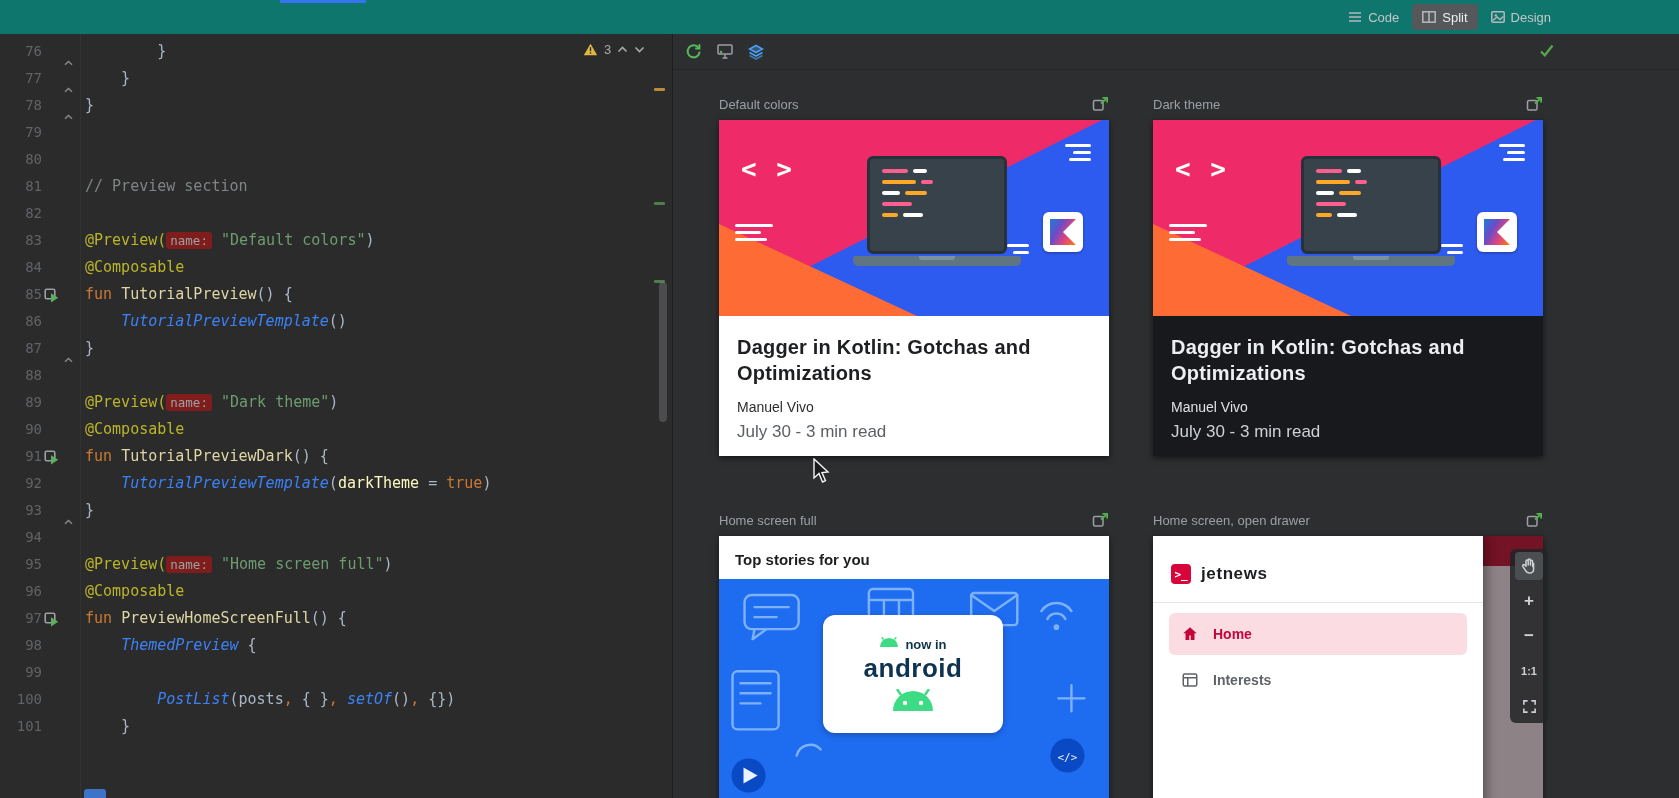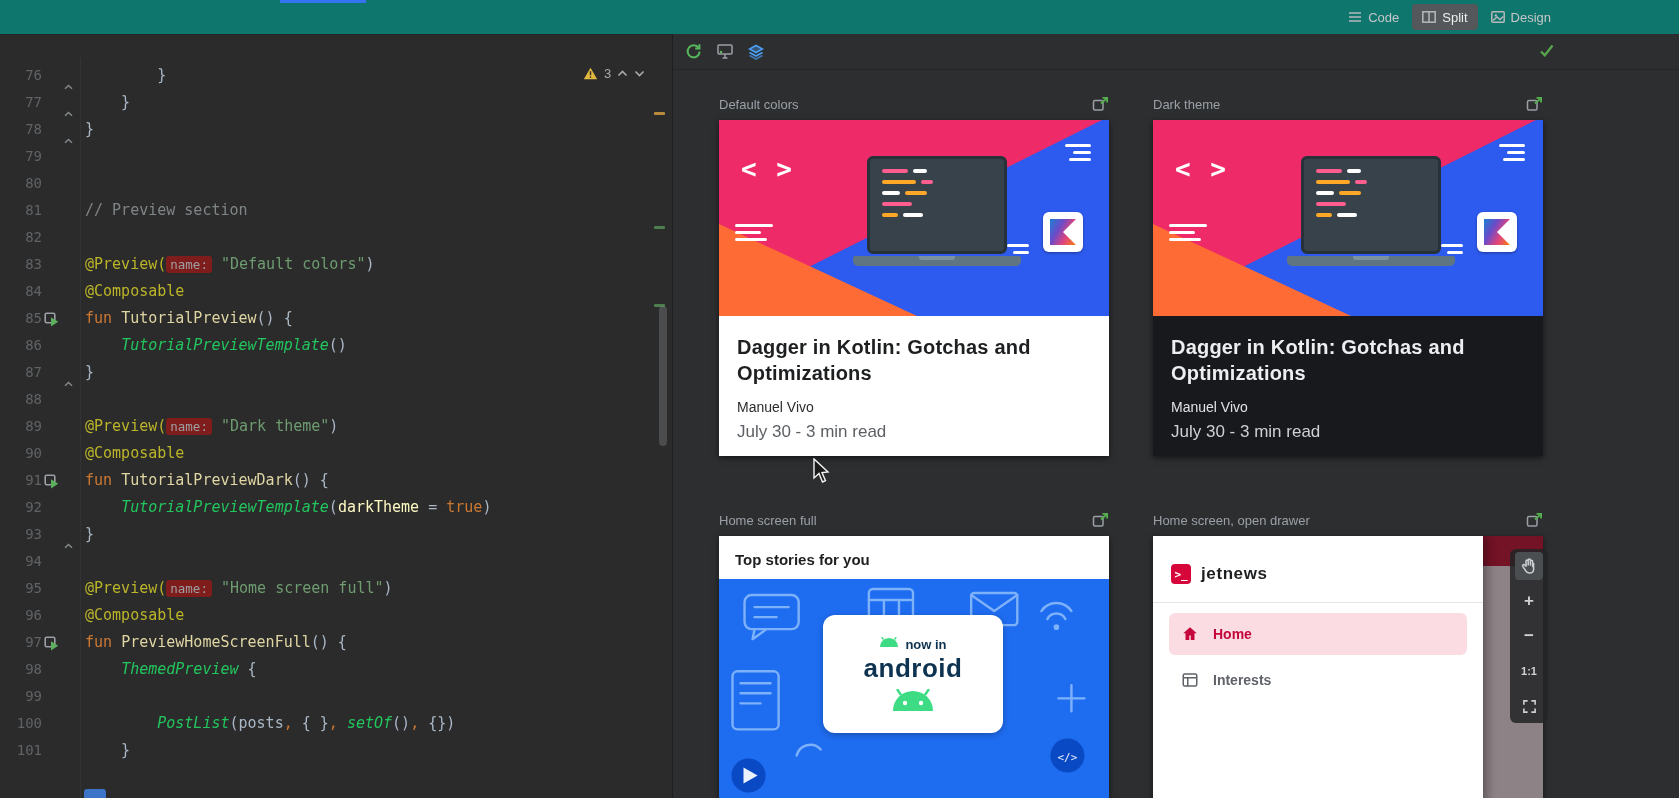--- a/index.html
+++ b/index.html
@@ -8,34 +8,34 @@
   
   .topbar{position:absolute;top:0;left:0;right:0;height:34px;background:#0f766e;border-bottom:1px solid #252628;}
   .tab-indicator{position:absolute;top:0;left:280px;width:86px;height:3px;background:#3574f0;}
   .mode-switch{position:absolute;right:118px;top:4px;display:flex;align-items:center;gap:3px;}
   .mode-btn{display:flex;align-items:center;gap:6px;height:26px;padding:0 10px;border-radius:4px;
             color:#c4c6c8;font-size:13px;cursor:default;}
   .mode-btn.selected{background:#54585b;color:#eceded;}
   .mode-ic{display:flex;align-items:center;color:#b6b8ba;}
   
   .editor{position:absolute;top:34px;left:0;width:668px;bottom:0;background:#2b2b2b;
-          font-family:"DejaVu Sans Mono","Liberation Mono",monospace;font-size:15px;overflow:hidden;margin-top:24px;}
+          font-family:"DejaVu Sans Mono","Liberation Mono",monospace;font-size:15px;overflow:hidden;}
   .gutter-sep{position:absolute;top:0;bottom:0;left:80px;width:1px;background:#313335;}
   #code-lines{position:absolute;top:4px;left:0;right:0;}
   .code-line{position:relative;height:27px;line-height:27px;white-space:pre;}
   .line-num{position:absolute;left:0;width:42px;text-align:right;color:#606366;font-size:14px;}
   .run-ic{position:absolute;left:44px;top:5px;}
   .fold-ic{position:absolute;left:64px;top:10px;}
   .code-text{position:absolute;left:85px;top:0;}
   .tk-plain{color:#a9b7c6}
   .tk-comment{color:#7f8587}
   .tk-annotation{color:#bbb529}
   .tk-keyword{color:#cc7832}
   .tk-fname{color:#dfd6a4}
-  .tk-call{color:#22c55e;font-style:italic}
+  .tk-call{color:#3b82f6;font-style:italic}
   .tk-string{color:#6e9c70}
   .tk-param{color:#fef9c3}
   .tk-comma{color:#cc7832}
   .tk-hint{color:#9da0a2;background:#7f1d1d;border-radius:3px;padding:1px 4px;font-size:12.5px;}
   .inspections{position:absolute;left:583px;top:8px;display:flex;align-items:center;gap:6px;
                color:#a7aaac;font-size:13px;font-family:"Liberation Sans",sans-serif;}
   .stripe-mark{position:absolute;right:3px;width:11px;height:3px;border-radius:1px;}
   .scroll-thumb{position:absolute;right:1px;top:248px;width:8px;height:140px;background:rgba(170,175,180,.25);border-radius:4px;}
   .popup-stub{position:absolute;left:84px;bottom:0;width:22px;height:9px;background:#3d74c8;border-radius:3px 3px 0 0;}
   

